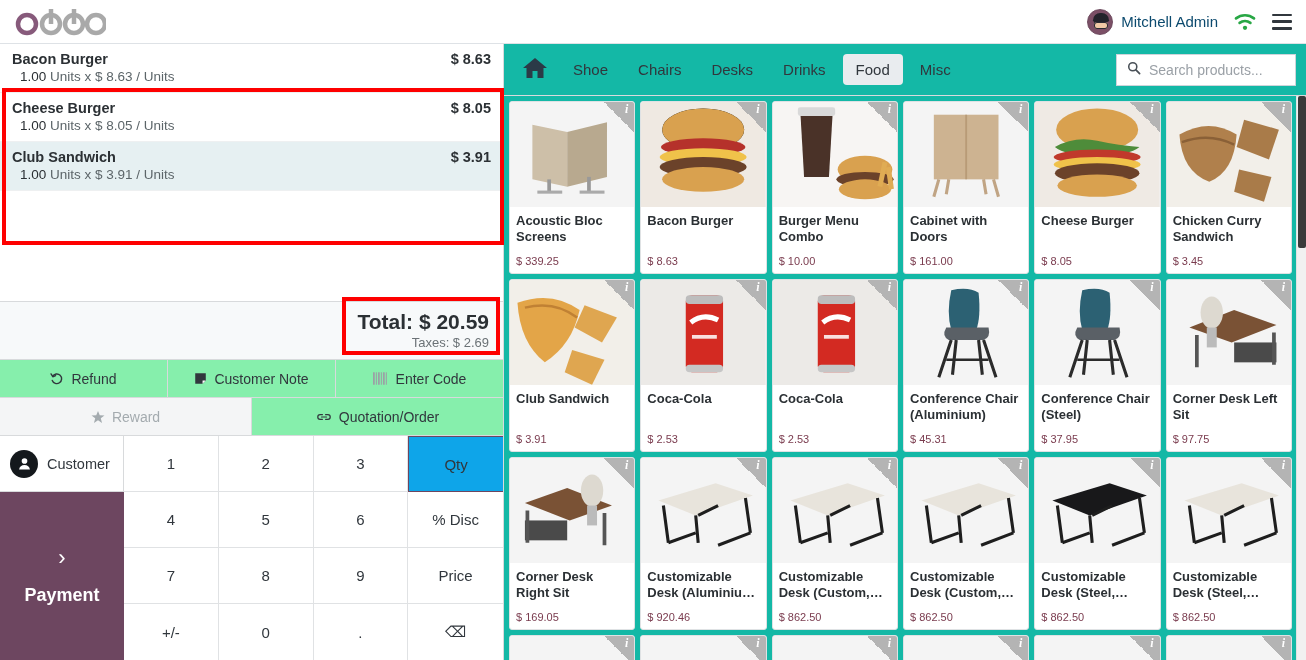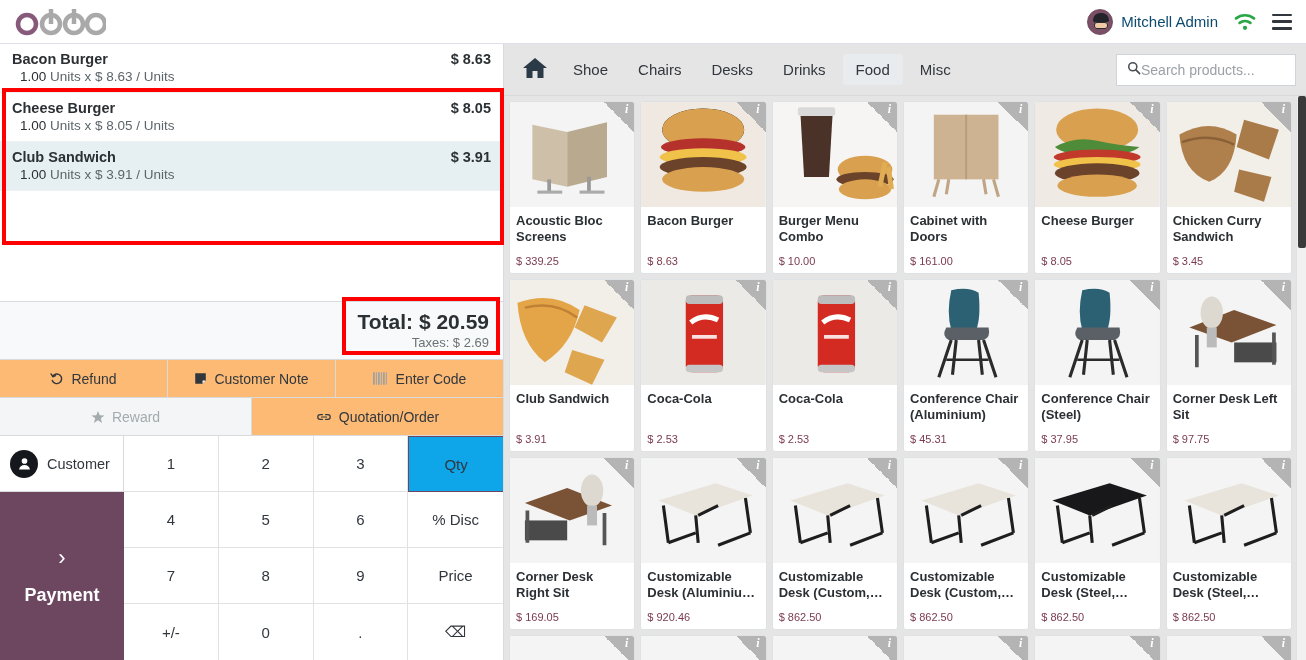--- a/index.html
+++ b/index.html
@@ -91,21 +91,21 @@
   .total-main { font-size: 21px; font-weight: bold; color: #2b3034; line-height: 1.05; }
   .total-taxes { font-size: 13px; color: #6b7276; margin-top: 2px; }
 
   
   .actionrow {
     display: flex; flex: 0 0 38px; height: 38px;
     border-top: 1px solid #d8dadc;
   }
   .actionbtn {
     flex: 1 1 0; display: flex; align-items: center; justify-content: center; gap: 7px;
-    font-size: 14px; color: #31373d; background: #fdba74;
+    font-size: 14px; color: #31373d; background: #86efac;
     border-right: 1px solid #d8dadc; cursor: pointer;
   }
   .actionbtn:last-child { border-right: none; }
   .actionbtn.disabled { background: #f4f5f6; color: #a4abaf; }
   .ab-icon { display: inline-flex; align-items: center; }
 
   
   .padzone { flex: 0 0 225px; height: 225px; display: flex; border-top: 1px solid #d8dadc; }
   .leftpad { width: 124px; flex: 0 0 124px; display: flex; flex-direction: column; }
   .customer-btn {
@@ -132,36 +132,36 @@
     font-size: 15px; color: #31373d; background: #fff;
     border-right: 1px solid #e0e2e4; border-bottom: 1px solid #e0e2e4;
     cursor: pointer;
   }
   .key.mode { }
   .key.active { background: #0ea5e9; border: 1px solid #6d4660; }
   .key.col4 { border-right: none; }
   .key.row4 { border-bottom: none; }
 
   
-  .right { flex: 1 1 auto; display: flex; flex-direction: column; min-width: 0; background: #e5e5e5; position: relative; }
+  .right { flex: 1 1 auto; display: flex; flex-direction: column; min-width: 0; background: #14b8a6; position: relative; }
 
   .cats {
     height: 52px; flex: 0 0 52px; display: flex; align-items: center;
     border-bottom: 1px solid #d8dadc; padding-left: 8px; gap: 2px;
   }
   .home-btn { width: 46px; display: flex; align-items: center; justify-content: center; cursor: pointer; }
   .cat {
     padding: 7px 13px; font-size: 15px; color: #31373d;
     border-radius: 4px; cursor: pointer; white-space: nowrap;
   }
   .cat.active { background: #e9ecef; }
   .search-wrap { margin-left: auto; margin-right: 10px; }
   .search-box {
     width: 180px; height: 32px; border: 1px solid #ced4da; border-radius: 0;
-    display: flex; align-items: center; gap: 0; padding: 0 10px; background: #fff;
+    display: flex; align-items: center; gap: 8px; padding: 0 10px; background: #fff;
   }
   .search-input {
     border: none; outline: none; font-size: 14px; color: #31373d;
     width: 100%; background: transparent; font-family: "Liberation Sans", sans-serif;
   }
   .search-input::placeholder { color: #9aa0a6; }
 
   .products {
     flex: 1 1 auto; min-height: 0; overflow: hidden;
     display: grid; grid-template-columns: repeat(6, 1fr);

